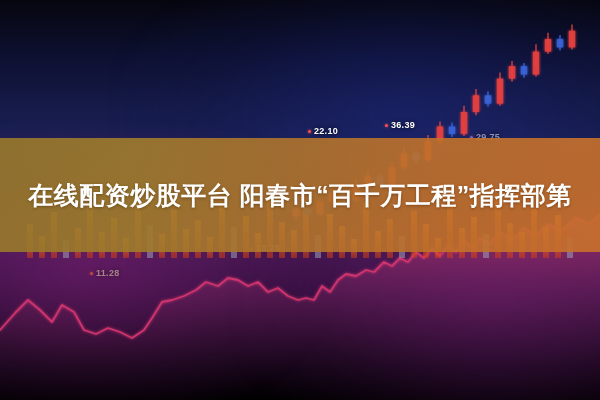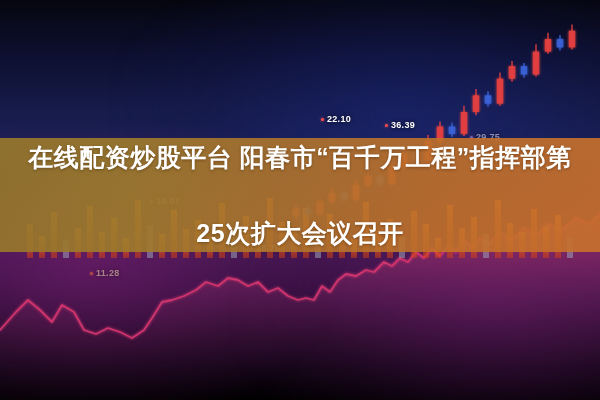--- a/index.html
+++ b/index.html
@@ -237,28 +237,27 @@
           <rect x="544.8" y="39.08333333333334" width="6.4" height="12.5" fill="#e8413f" opacity="0.95" filter="url(#softGlow)"></rect>
           <line x1="560" x2="560" y1="34.91666666666666" y2="50.54166666666666" stroke="#3a63d8" stroke-width="1.4" opacity="0.92"></line>
           <rect x="556.8" y="39.08333333333334" width="6.4" height="8.333333333333314" fill="#3a63d8" opacity="0.95" filter="url(#softGlow)"></rect>
           <line x1="572" x2="572" y1="24.49999999999997" y2="49.5" stroke="#e8413f" stroke-width="1.4" opacity="0.92"></line>
           <rect x="568.8" y="30.75000000000003" width="6.4" height="16.66666666666663" fill="#e8413f" opacity="0.95" filter="url(#softGlow)"></rect>
         </g>
     </svg>
   </div>
 
   <div id="labels">
-      <div class="plabel" style="left: 308px; top: 114px; margin-left: 13px;"><span class="dot"></span><span>22.10</span></div>
+      <div class="plabel" style="left: 308px; top: 126px;"><span class="dot"></span><span>22.10</span></div>
       <div class="plabel" style="left: 385px; top: 120px;"><span class="dot"></span><span>36.39</span></div>
       <div class="plabel dim" style="left: 470px; top: 100px;"><span class="dot"></span><span>29.75</span></div>
       <div class="plabel faint" style="left: 140px; top: 196px;"><span class="dot"></span><span>10.07</span></div>
       <div class="plabel faint" style="left: 240px; top: 243px;"><span class="dot"></span><span>18.75</span></div>
       <div class="plabel faint" style="left: 80px; top: 268px;"><span class="dot"></span><span>11.28</span></div>
     </div>
 
   <div class="band">
     <div class="band-inner">
       <div class="title-line l1">在线配资炒股平台 阳春市“百千万工程”指挥部第</div>
-      <div class="title-line l2">25次扩大会议召开</div>
     </div>
   </div>
 
 </div>
 
 </body></html>

